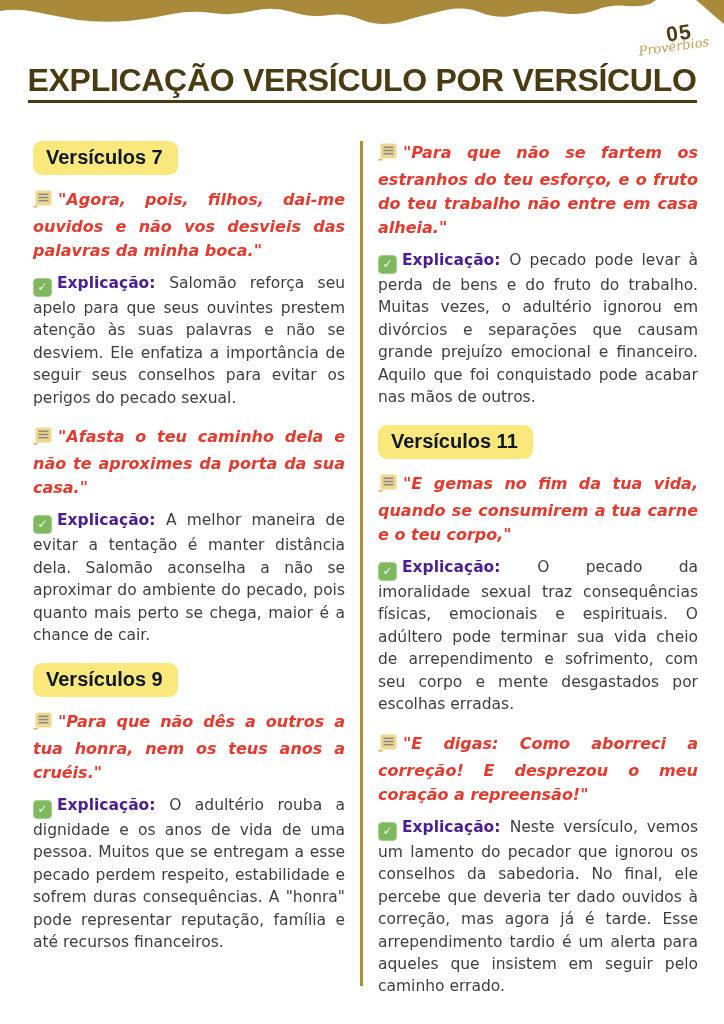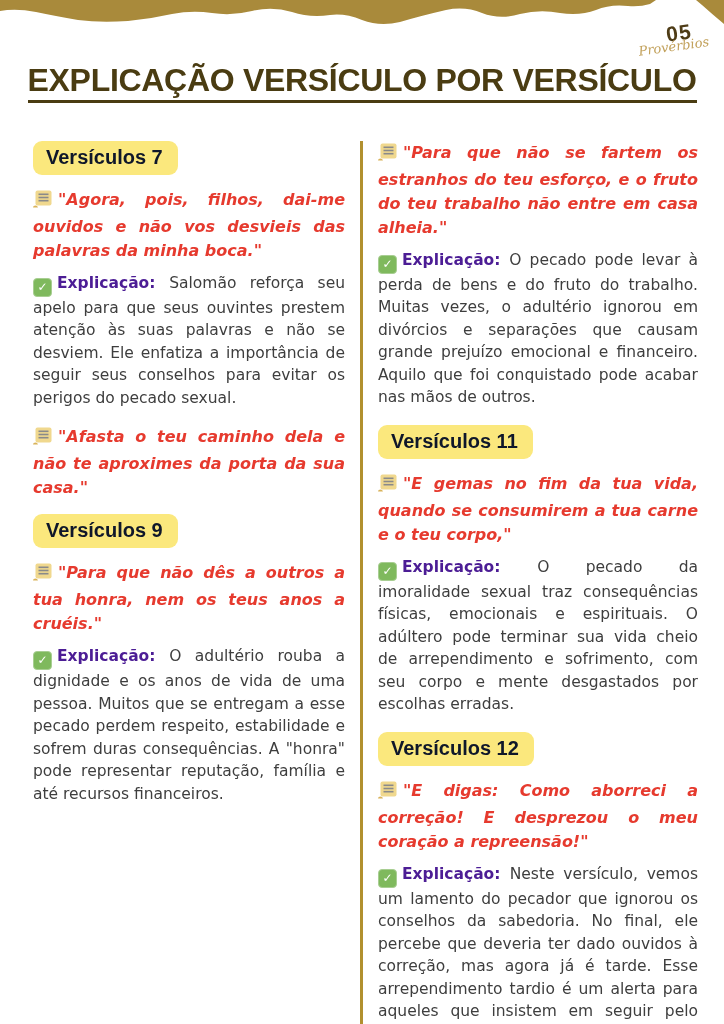--- a/index.html
+++ b/index.html
@@ -133,20 +133,21 @@
     </section>
 
     <section class="vsec">
       <p class="quote"><span class="scroll"><svg width="19" height="18" viewBox="0 0 19 18">
               <rect x="2.5" y="0.5" width="16" height="15" rx="2" fill="#F0D88E"></rect>
               <rect x="5.5" y="3.5" width="10" height="1.6" fill="#8A8A8A"></rect>
               <rect x="5.5" y="6.7" width="10" height="1.6" fill="#8A8A8A"></rect>
               <rect x="5.5" y="9.9" width="10" height="1.6" fill="#8A8A8A"></rect>
               <path d="M2.5,15.5 Q0,15.5 0,17.5 L5,17.5 Q4.5,15.5 2.5,15.5 Z" fill="#D9B35B"></path>
             </svg></span><span>"Afasta o teu caminho dela e não te aproximes da porta da sua casa."</span></p>
+      <p class="expl"><span class="check">✓</span><b class="expl-label">Explicação:</b><span>A melhor maneira de evitar a tentação é manter distância dela. Salomão aconselha a não se aproximar do ambiente do pecado, pois quanto mais perto se chega, maior é a chance de cair.</span></p>
     </section>
 
     <section class="vsec">
       <div class="badge"><span>Versículos 9</span></div>
       <p class="quote"><span class="scroll"><svg width="19" height="18" viewBox="0 0 19 18">
               <rect x="2.5" y="0.5" width="16" height="15" rx="2" fill="#F0D88E"></rect>
               <rect x="5.5" y="3.5" width="10" height="1.6" fill="#8A8A8A"></rect>
               <rect x="5.5" y="6.7" width="10" height="1.6" fill="#8A8A8A"></rect>
               <rect x="5.5" y="9.9" width="10" height="1.6" fill="#8A8A8A"></rect>
               <path d="M2.5,15.5 Q0,15.5 0,17.5 L5,17.5 Q4.5,15.5 2.5,15.5 Z" fill="#D9B35B"></path>
@@ -177,21 +178,20 @@
               <rect x="2.5" y="0.5" width="16" height="15" rx="2" fill="#F0D88E"></rect>
               <rect x="5.5" y="3.5" width="10" height="1.6" fill="#8A8A8A"></rect>
               <rect x="5.5" y="6.7" width="10" height="1.6" fill="#8A8A8A"></rect>
               <rect x="5.5" y="9.9" width="10" height="1.6" fill="#8A8A8A"></rect>
               <path d="M2.5,15.5 Q0,15.5 0,17.5 L5,17.5 Q4.5,15.5 2.5,15.5 Z" fill="#D9B35B"></path>
             </svg></span><span>"E gemas no fim da tua vida, quando se consumirem a tua carne e o teu corpo,"</span></p>
       <p class="expl"><span class="check">✓</span><b class="expl-label">Explicação:</b><span>O pecado da imoralidade sexual traz consequências físicas, emocionais e espirituais. O adúltero pode terminar sua vida cheio de arrependimento e sofrimento, com seu corpo e mente desgastados por escolhas erradas.</span></p>
     </section>
 
     <section class="vsec">
-      <div class="badge"><span>Versículos 12</span></div>
       <p class="quote"><span class="scroll"><svg width="19" height="18" viewBox="0 0 19 18">
               <rect x="2.5" y="0.5" width="16" height="15" rx="2" fill="#F0D88E"></rect>
               <rect x="5.5" y="3.5" width="10" height="1.6" fill="#8A8A8A"></rect>
               <rect x="5.5" y="6.7" width="10" height="1.6" fill="#8A8A8A"></rect>
               <rect x="5.5" y="9.9" width="10" height="1.6" fill="#8A8A8A"></rect>
               <path d="M2.5,15.5 Q0,15.5 0,17.5 L5,17.5 Q4.5,15.5 2.5,15.5 Z" fill="#D9B35B"></path>
             </svg></span><span>"E digas: Como aborreci a correção! E desprezou o meu coração a repreensão!"</span></p>
       <p class="expl"><span class="check">✓</span><b class="expl-label">Explicação:</b><span>Neste versículo, vemos um lamento do pecador que ignorou os conselhos da sabedoria. No final, ele percebe que deveria ter dado ouvidos à correção, mas agora já é tarde. Esse arrependimento tardio é um alerta para aqueles que insistem em seguir pelo caminho errado.</span></p>
     </section>
 

